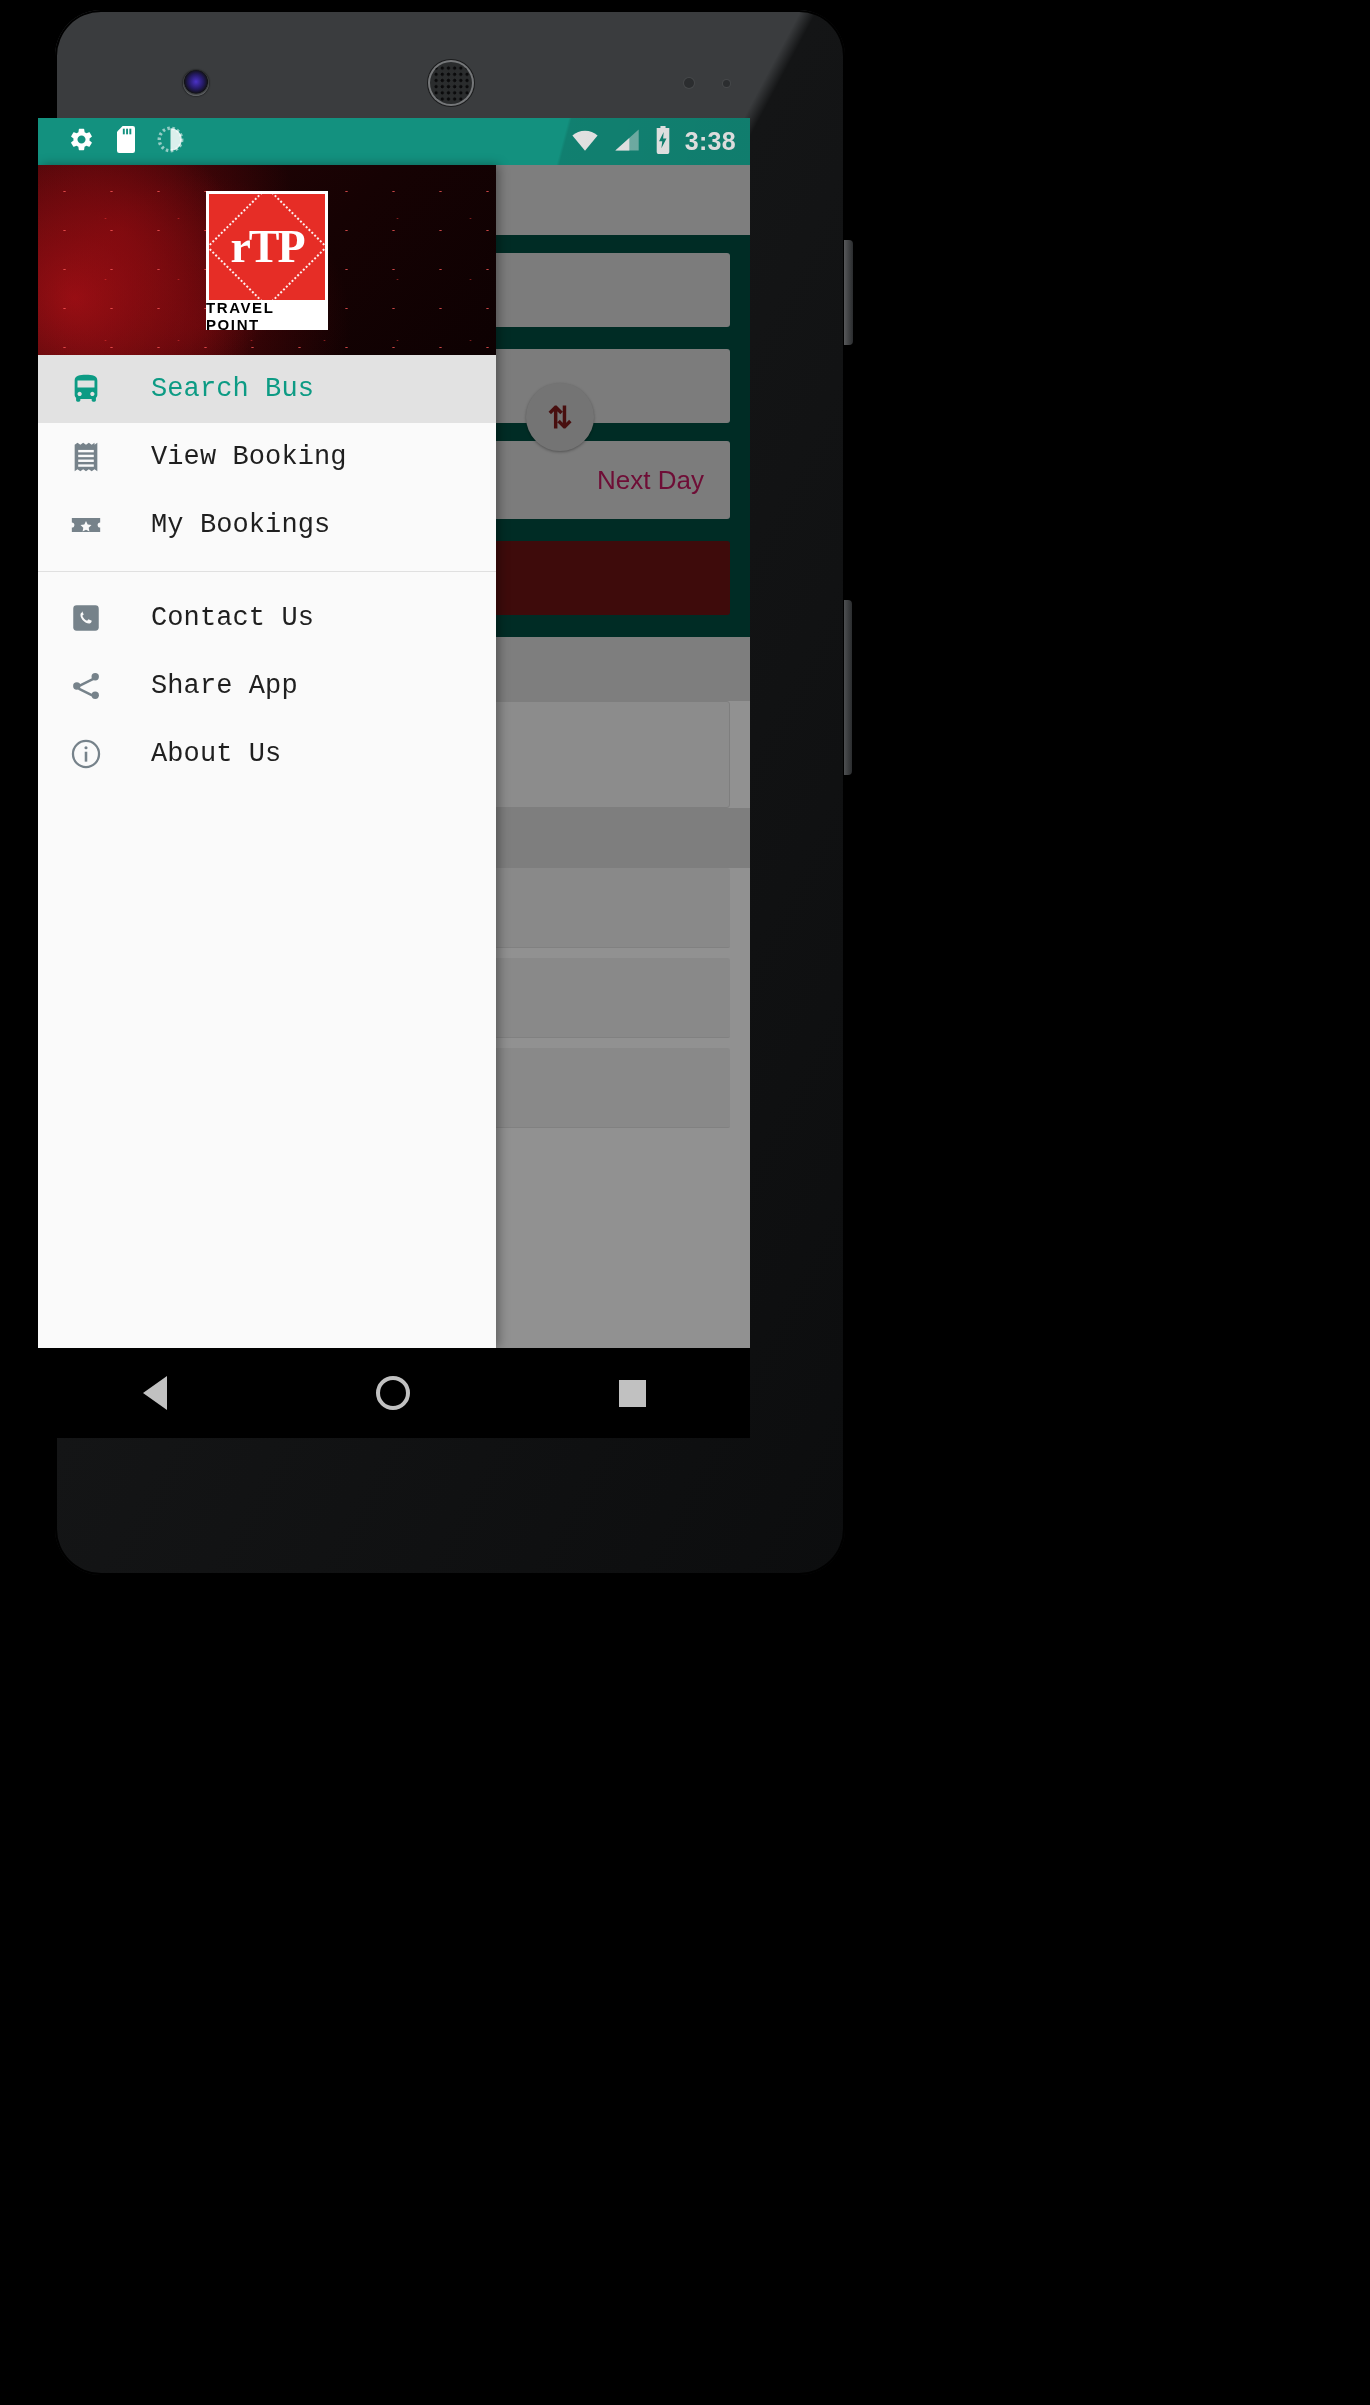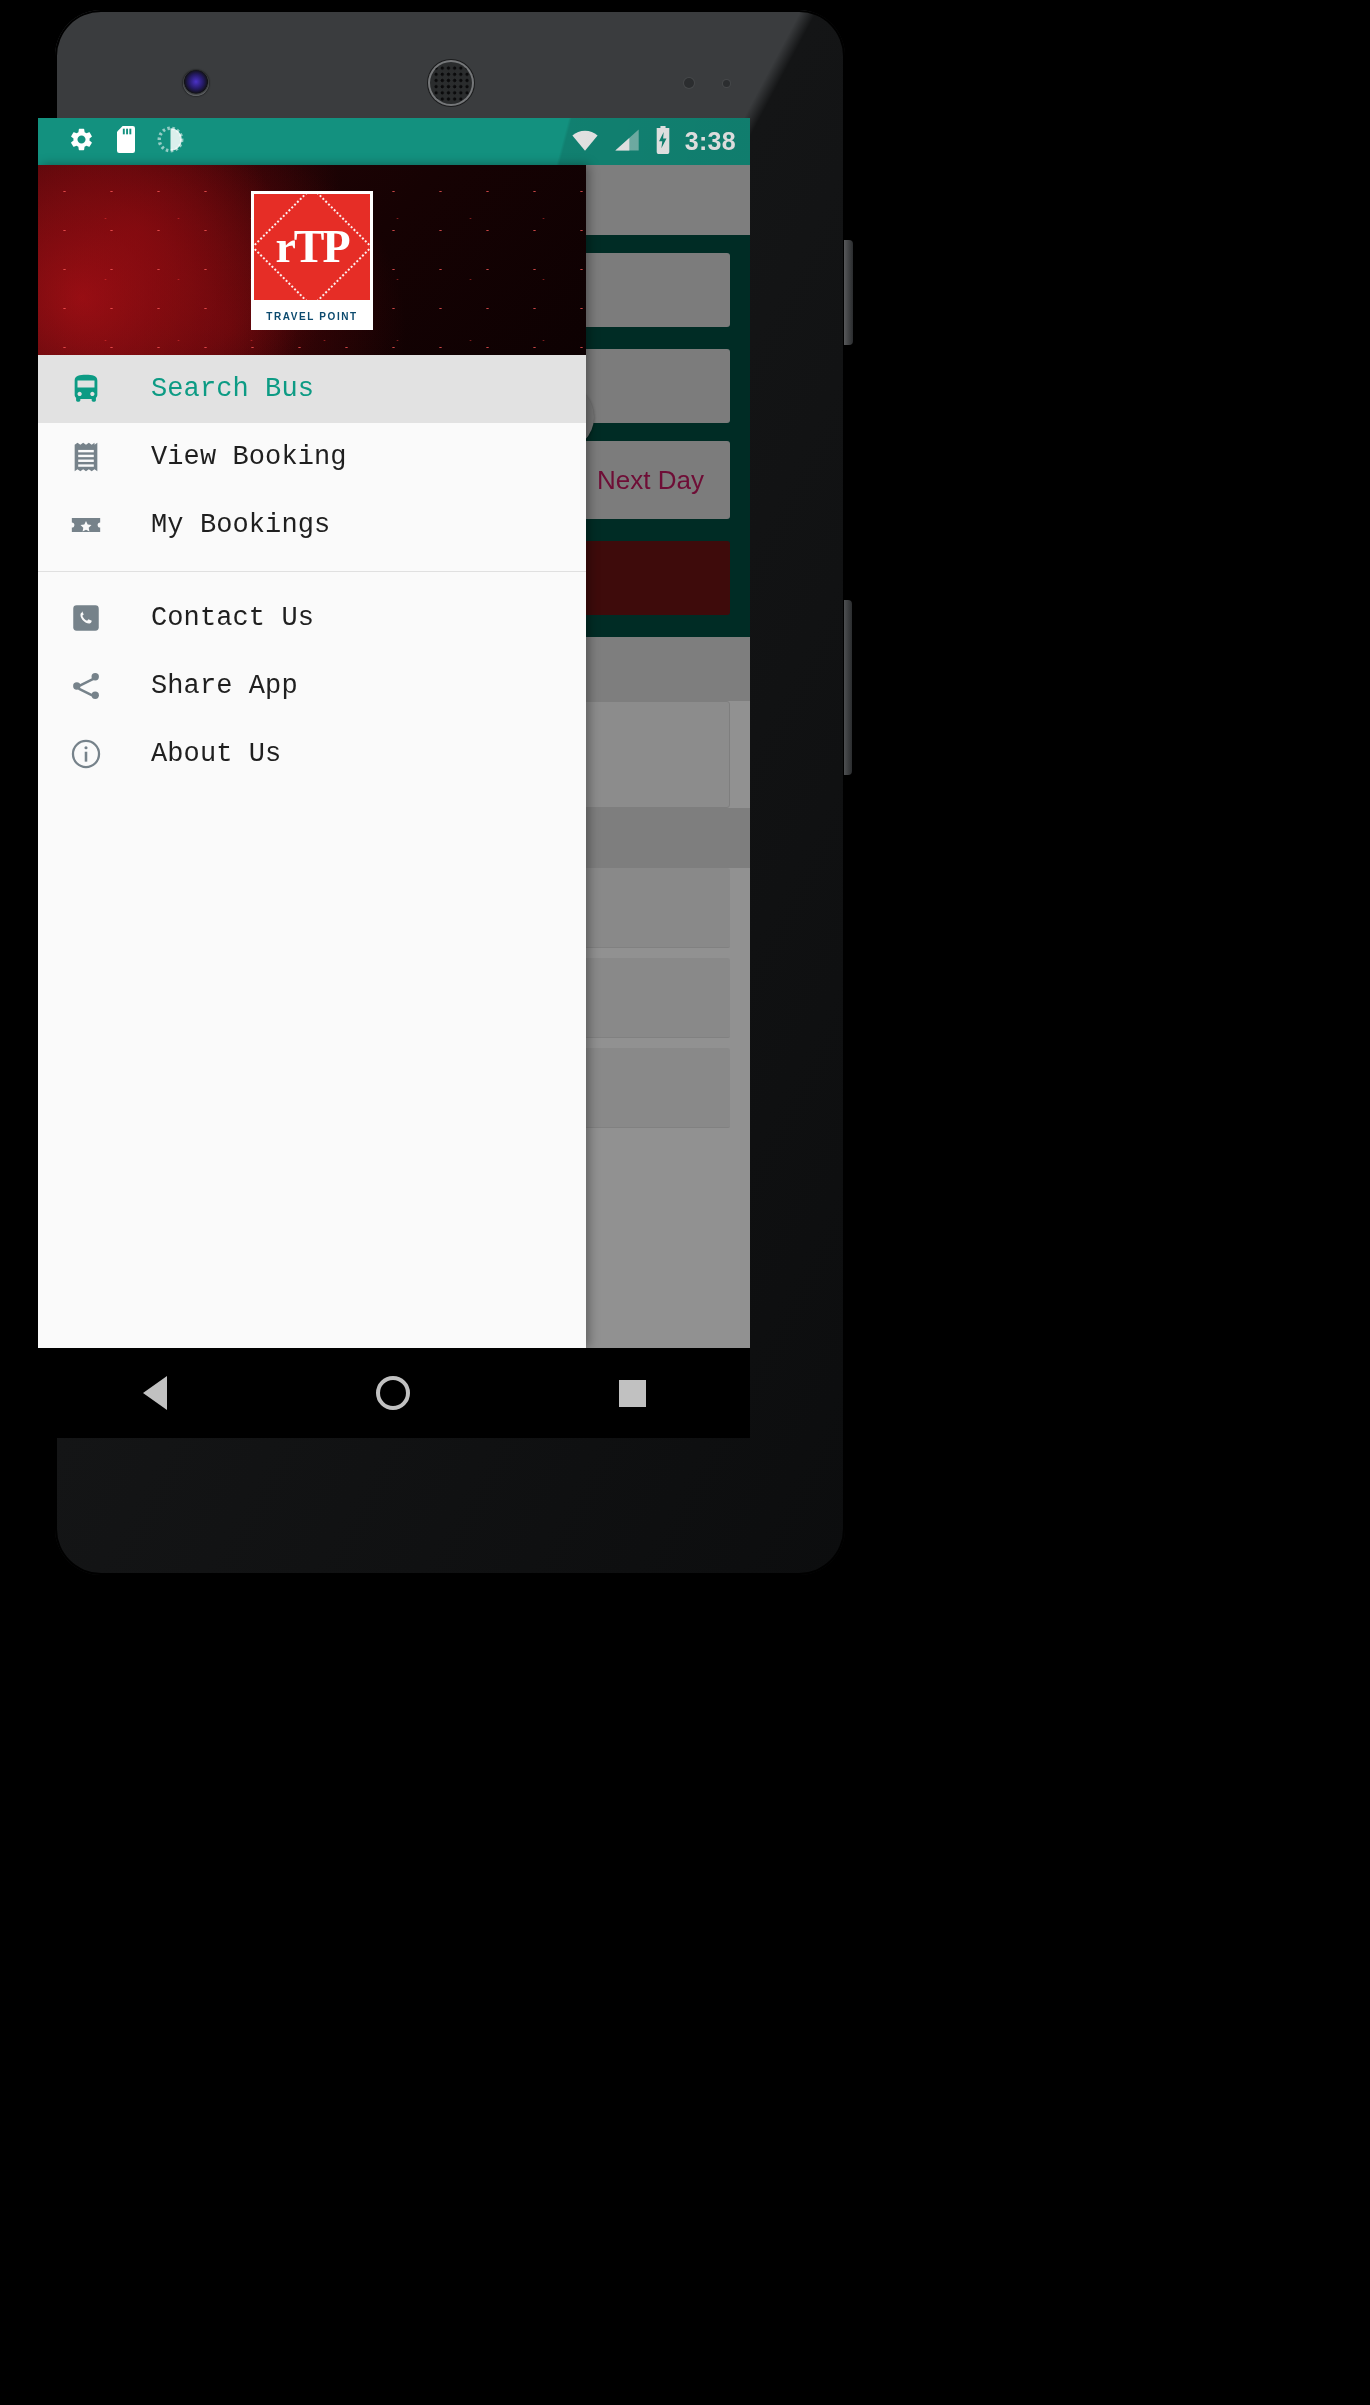--- a/index.html
+++ b/index.html
@@ -131,21 +131,21 @@
 
   
   #scrim{
     position:absolute; left:0; top:47px; right:0; bottom:0;
     background:rgba(0,0,0,.42);
   }
 
   
   #drawer{
     position:absolute; left:0; top:47px;
-    width:548px; bottom:0;
+    width:458px; bottom:0;
     background:#fafafa;
     box-shadow:3px 0 10px rgba(0,0,0,.35);
     display:flex; flex-direction:column;
   }
   #drawer-header{
     position:relative; height:190px; flex:none;
     background:
       radial-gradient(circle at 18% 35%, rgba(150,10,16,.55) 0%, rgba(0,0,0,0) 45%),
       radial-gradient(circle at 8% 70%, rgba(190,20,26,.75) 0%, rgba(0,0,0,0) 42%),
       radial-gradient(circle at 35% 85%, rgba(120,8,12,.5) 0%, rgba(0,0,0,0) 45%),
@@ -178,21 +178,21 @@
   .logo-text{
     position:relative;z-index:3;color:#fff;font-size:46px;
     font-family:"Liberation Serif", serif; font-weight:bold;
     letter-spacing:-2px;line-height:1;
   }
   .logo-cap{
     background:#fff;height:27px;
     display:flex;align-items:center;justify-content:center;
   }
   .logo-cap span{
-    color:#0c4a6e;font-size:10px;font-weight:bold;letter-spacing:1.6px;
+    color:#000000;font-size:15px;font-weight:bold;letter-spacing:1.6px;
   }
 
   .drawer-list{flex:1;padding-top:0;background:#fafafa;}
   .nav-item{
     display:flex;align-items:center;height:68px;
     padding-left:31px;cursor:pointer;
   }
   .nav-item.selected{background:#e2e2e2;}
   .nav-ico{
     width:46px;flex:none;display:flex;align-items:center;

